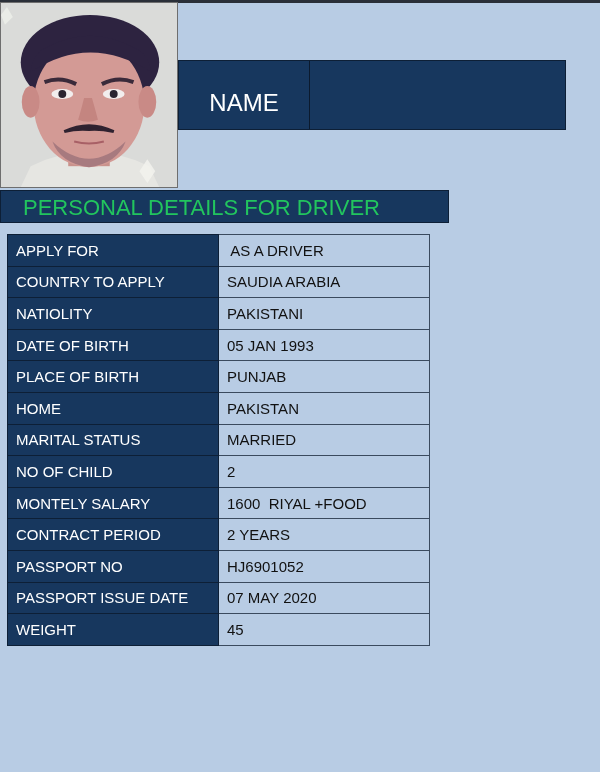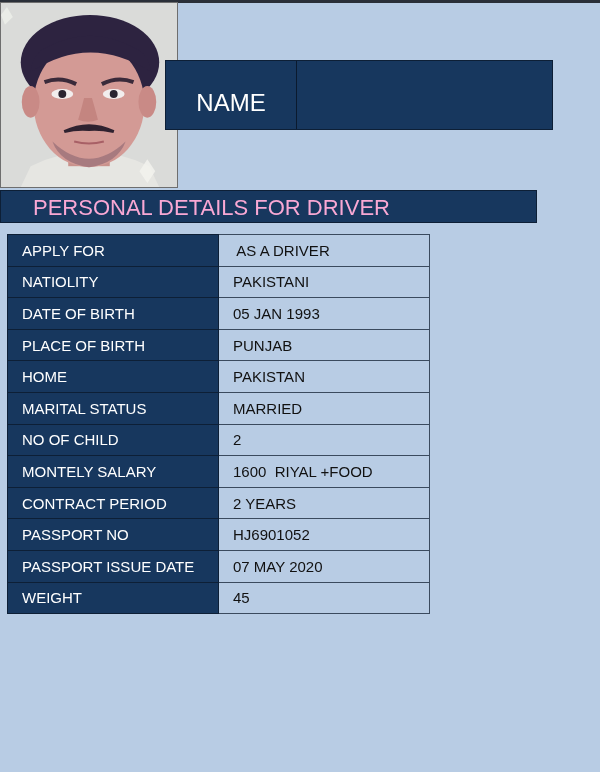--- a/index.html
+++ b/index.html
@@ -14,54 +14,54 @@
       background: #2a2f38;
     }
     .photo {
       position: absolute; left: 0; top: 2px; width: 178px; height: 186px;
       background: #dcdcdc;
       border: 1px solid #6e6e6e;
       overflow: hidden;
     }
     .photo svg { width: 100%; height: 100%; display: block; }
     .name-box {
-      position: absolute; left: 165px; top: 60px; width: 388px; height: 70px;
+      position: absolute; left: 178px; top: 60px; width: 388px; height: 70px;
       background: #17375e;
       border: 1px solid #0d1f36;
       display: flex;
     }
     .name-label {
       width: 131px; height: 100%;
       border-right: 1px solid #0b1a2e;
       color: #ffffff; font-size: 24px;
       display: flex; align-items: flex-end; justify-content: center;
       padding-bottom: 12px;
     }
     .name-value {
       flex: 1; height: 100%;
       color: #ffffff; font-size: 24px;
       display: flex; align-items: flex-end;
       padding-left: 6px; padding-bottom: 12px;
     }
     .section-title {
-      position: absolute; left: 0; top: 190px; width: 537px; height: 33px;
+      position: absolute; left: 0; top: 190px; width: 449px; height: 33px;
       background: #17375e;
       border: 1px solid #0d1f36;
-      color: #f9a8d4; font-size: 22px;
-      padding-left: 32px; line-height: 33px;
+      color: #22c55e; font-size: 22px;
+      padding-left: 22px; line-height: 33px;
     }
     .details-table {
       position: absolute; left: 7px; top: 234px;
       border-collapse: collapse;
     }
     .details-table td {
       height: 31.6px;
       border: 1px solid #3a4a5e;
       font-size: 15px;
-      padding-left: 14px;
+      padding-left: 8px;
       vertical-align: middle;
     }
     .details-table td.key {
       width: 211px;
       background: #17375e;
       color: #ffffff;
       border-color: #0d1f36;
     }
     .details-table td.val {
       width: 211px;
@@ -118,20 +118,24 @@
 
 <div class="section-title">PERSONAL DETAILS FOR DRIVER</div>
 
 <table class="details-table">
   <tbody>
     <tr>
       <td class="key">APPLY FOR</td>
       <td class="val" style="white-space:pre;margin-top:38px;"> AS A DRIVER</td>
     </tr>
     <tr>
+      <td class="key">COUNTRY TO APPLY</td>
+      <td class="val">SAUDIA ARABIA</td>
+    </tr>
+    <tr>
       <td class="key">NATIOLITY</td>
       <td class="val">PAKISTANI</td>
     </tr>
     <tr>
       <td class="key">DATE OF BIRTH</td>
       <td class="val">05 JAN 1993</td>
     </tr>
     <tr>
       <td class="key">PLACE OF BIRTH</td>
       <td class="val">PUNJAB</td>

